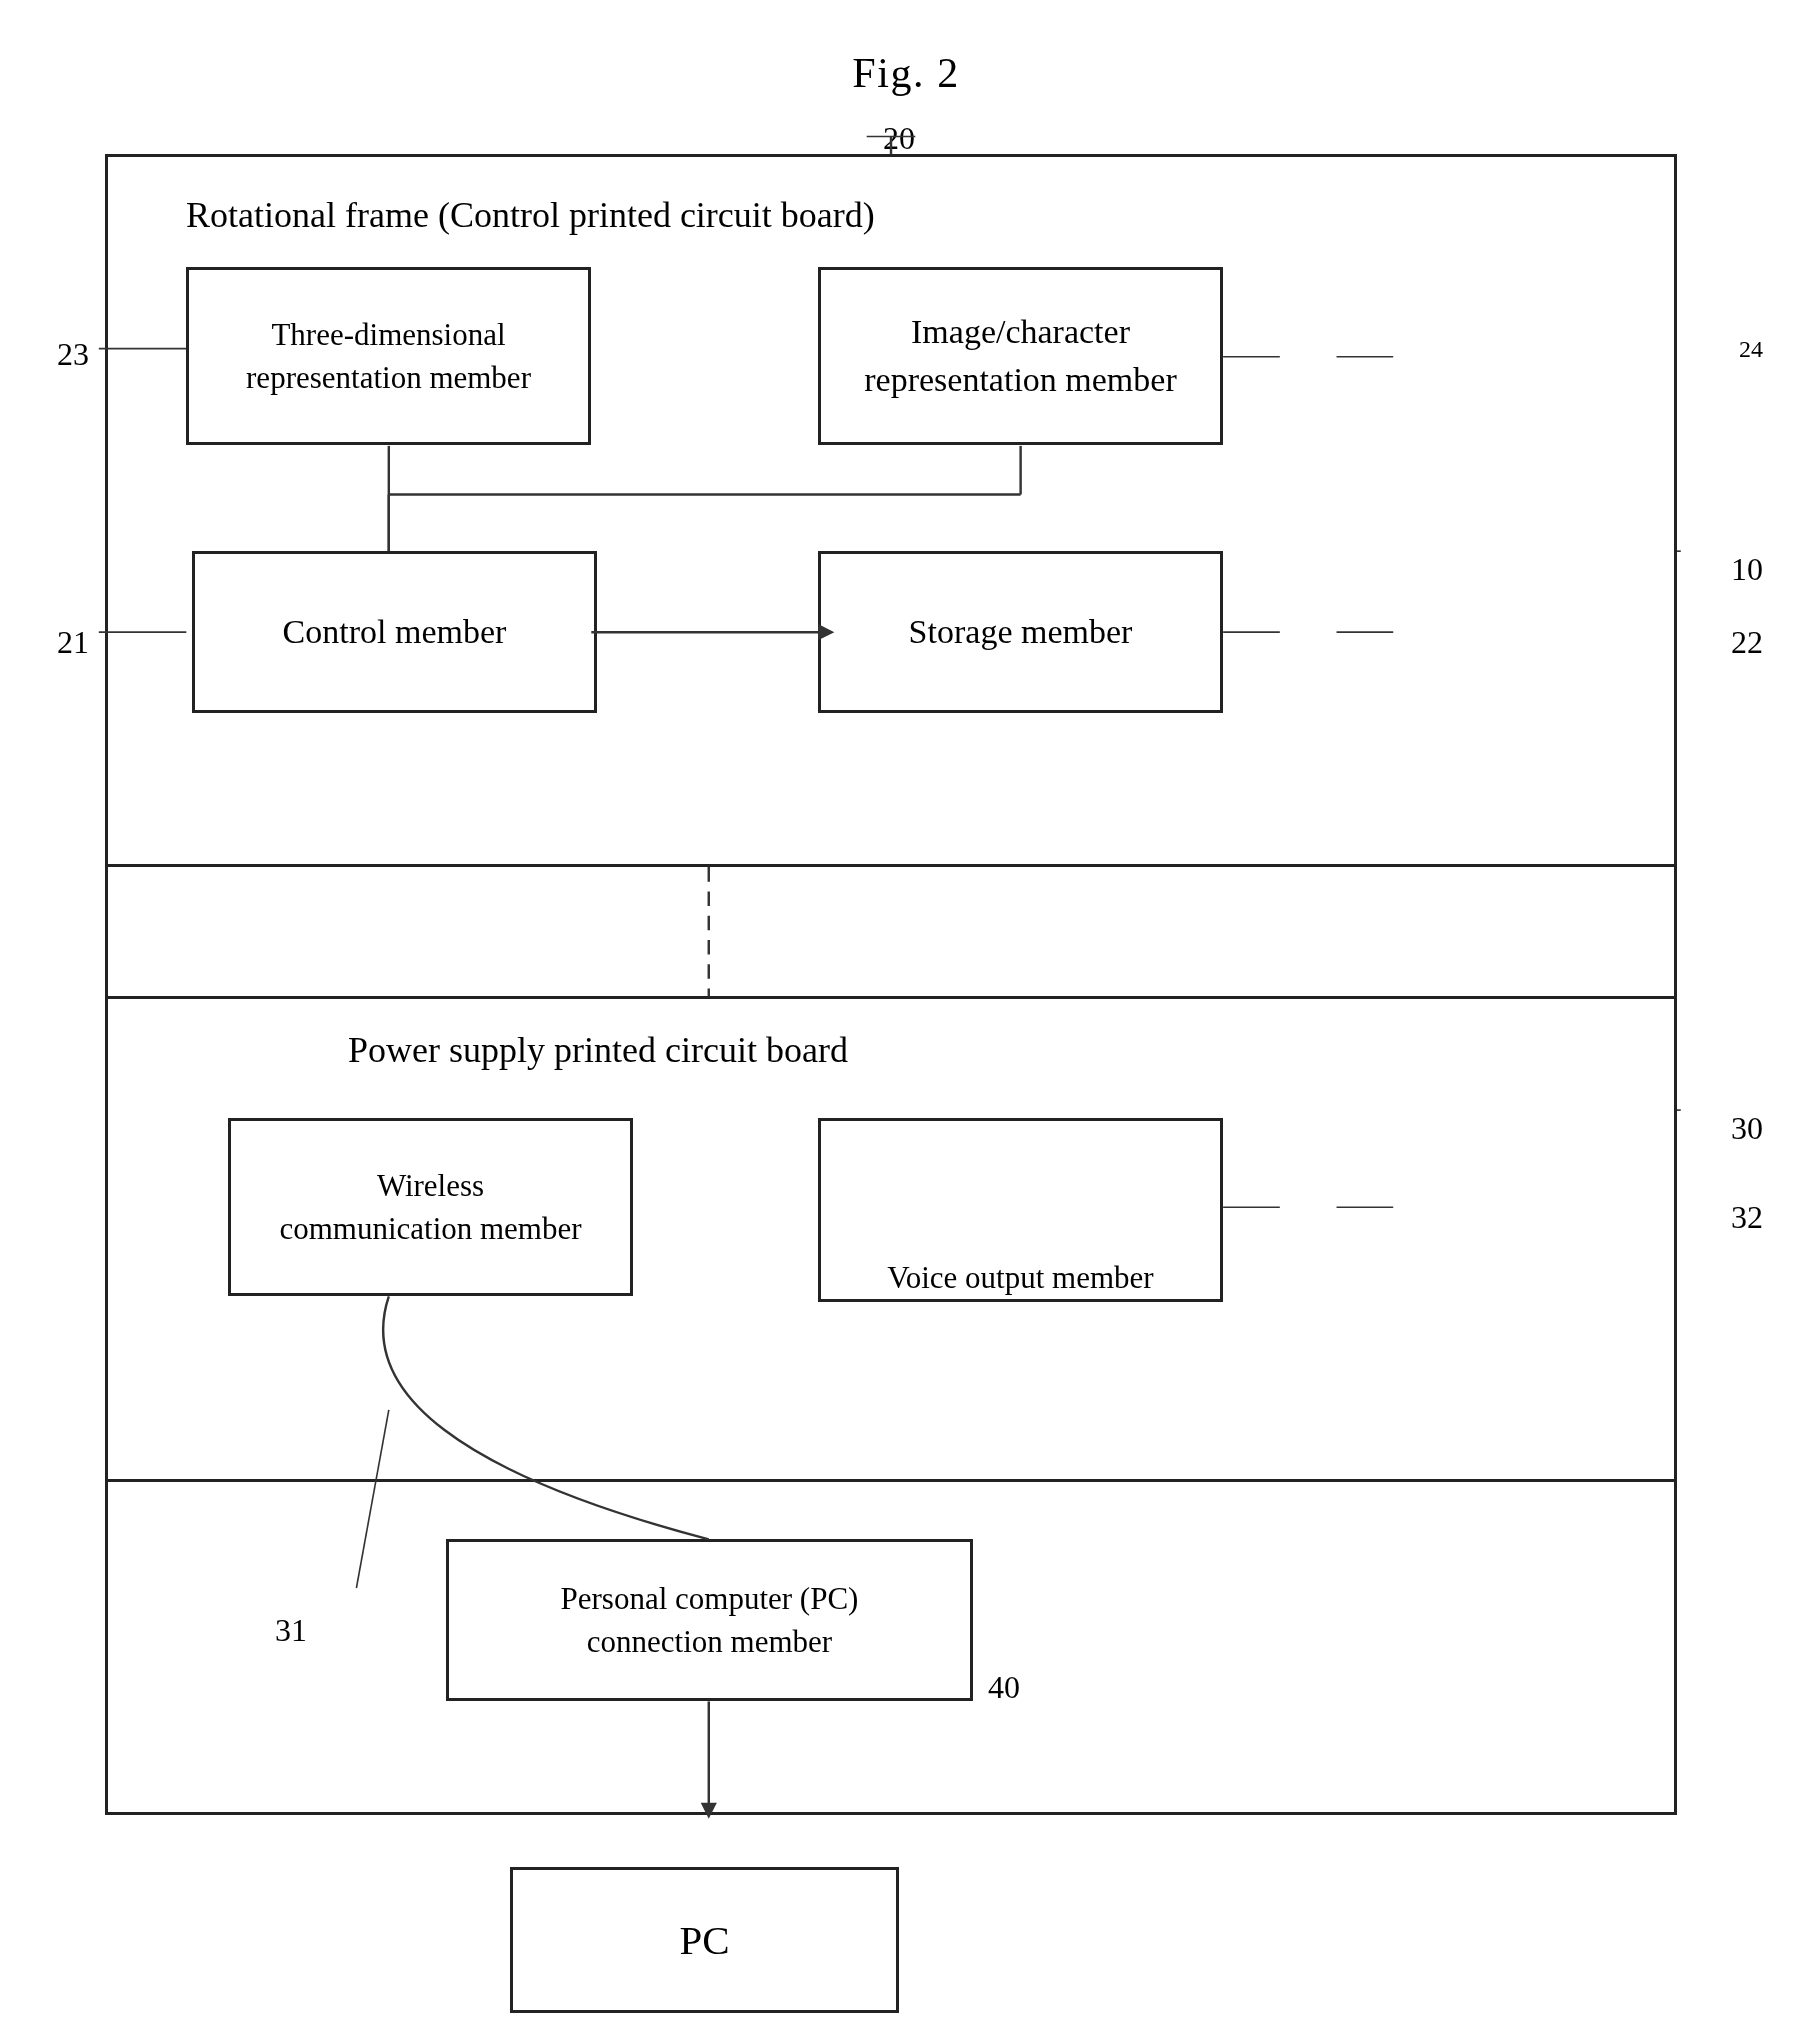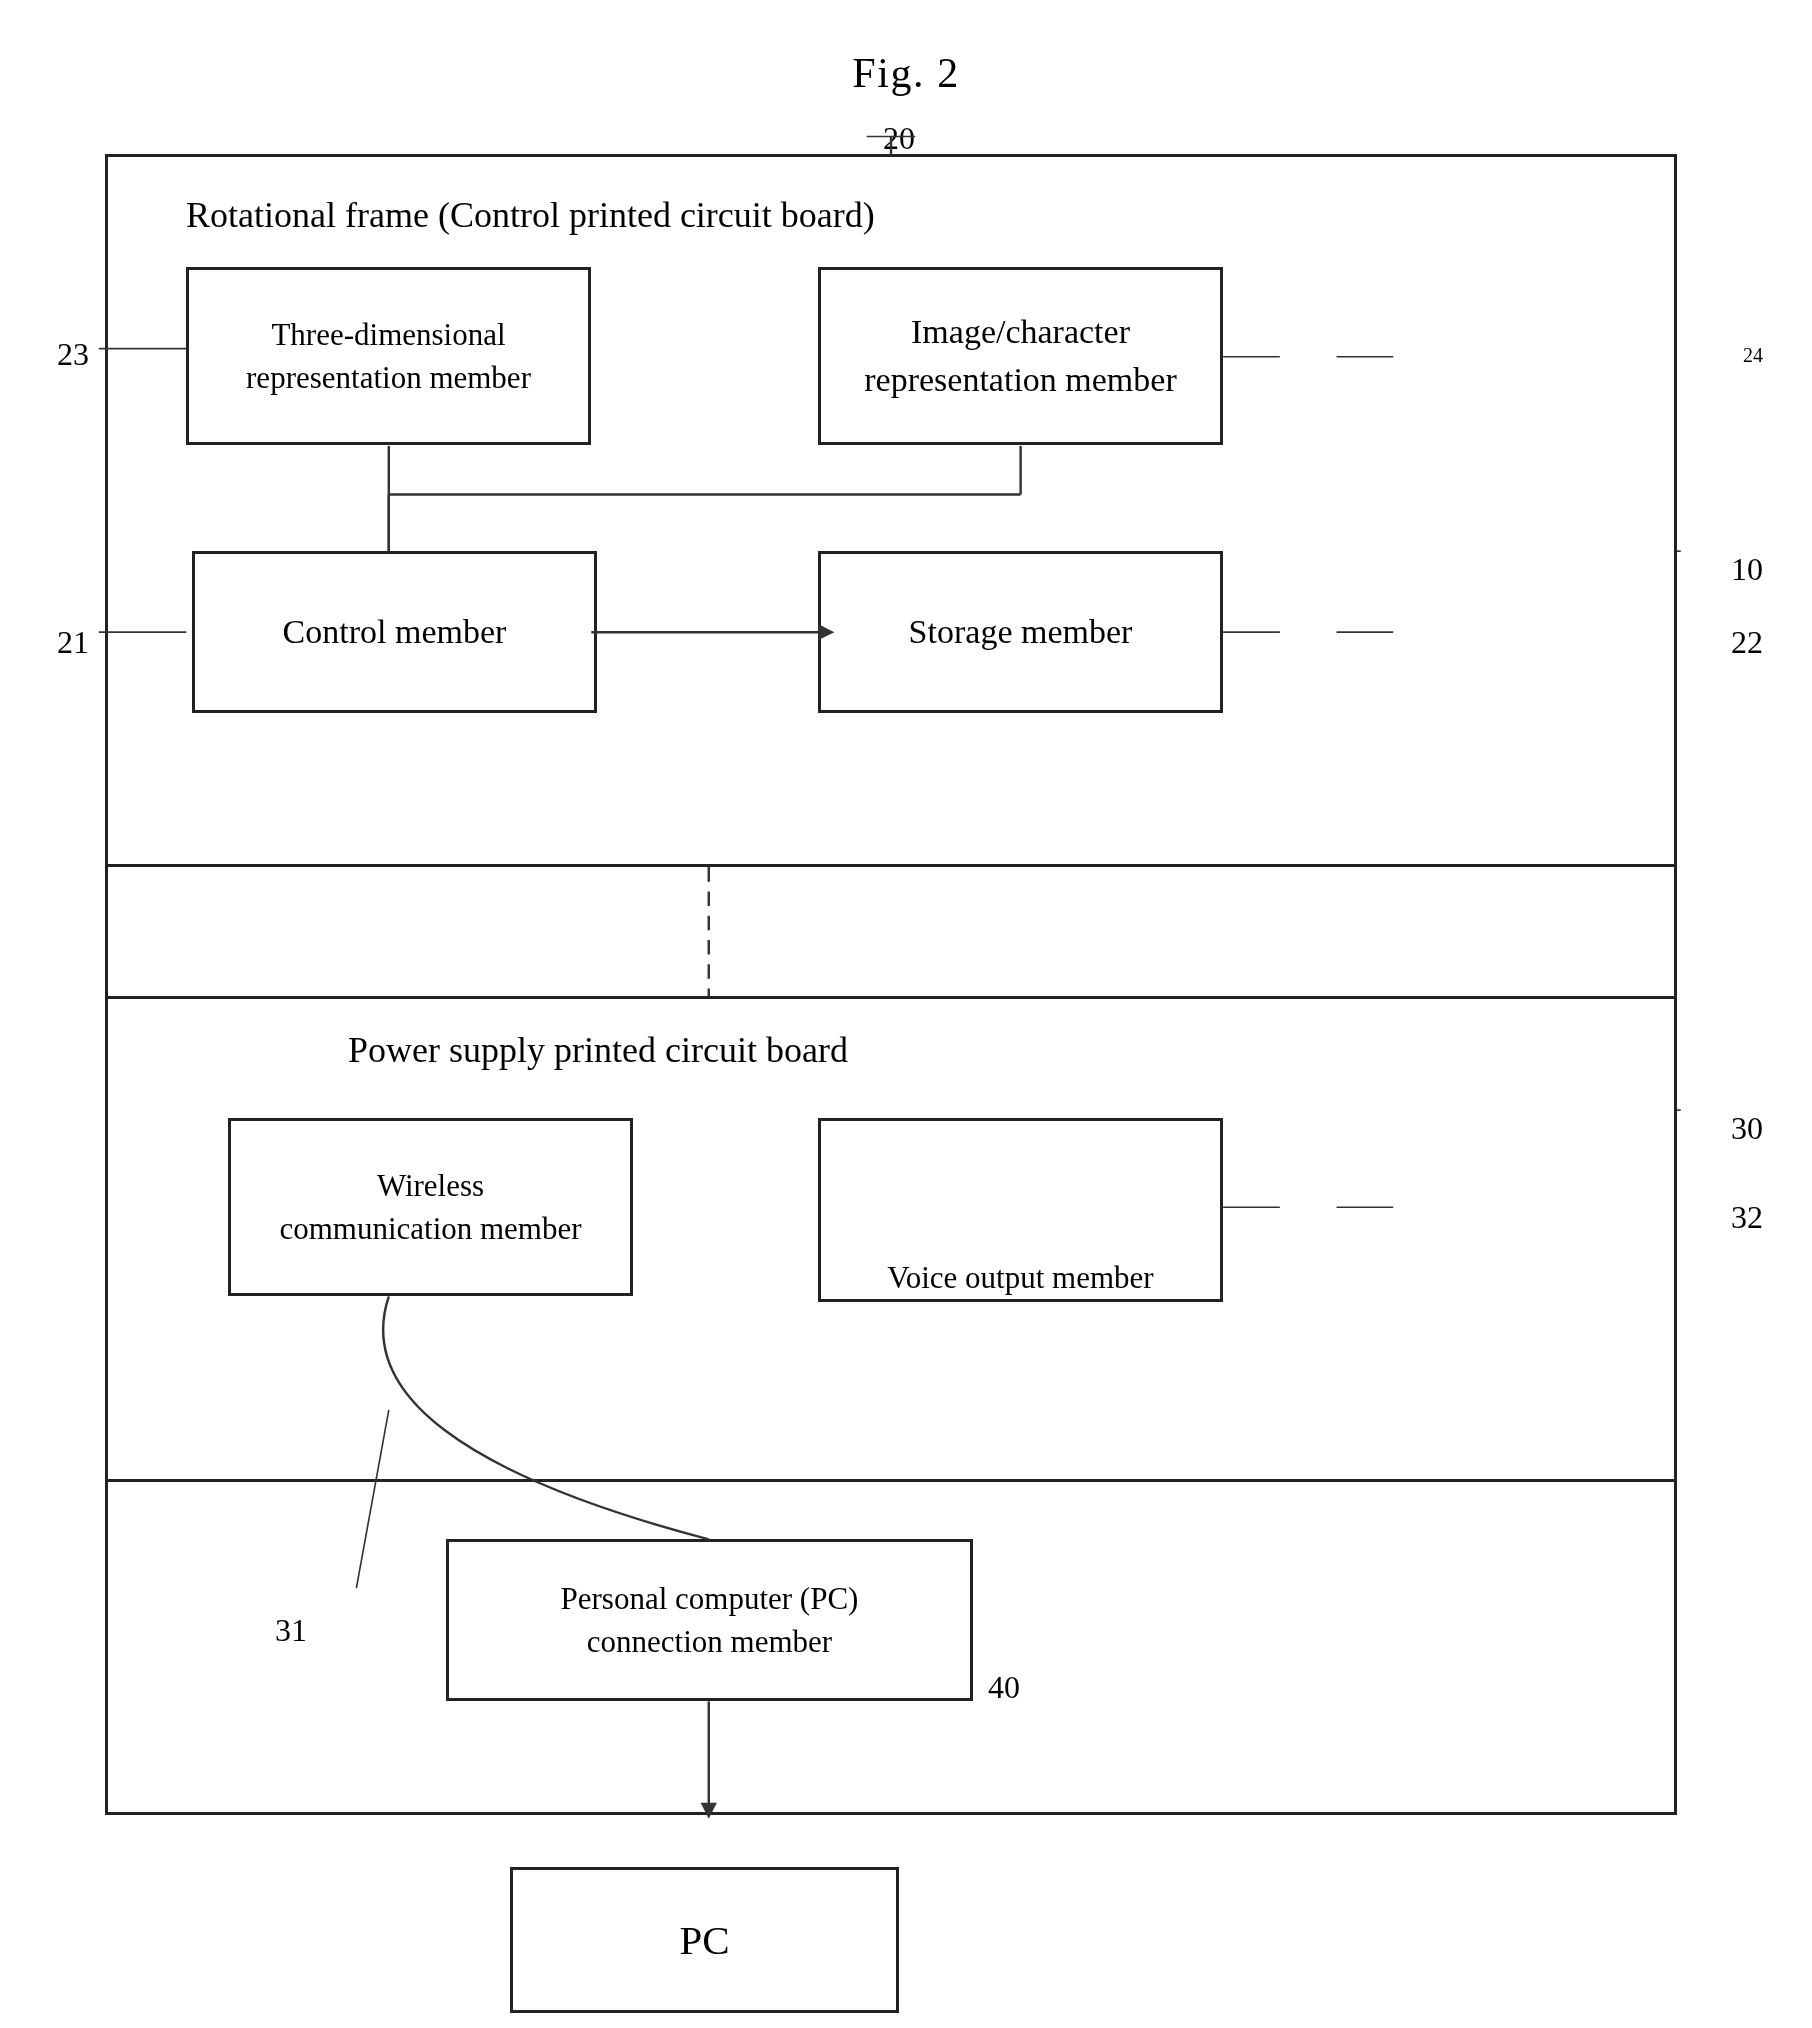--- a/index.html
+++ b/index.html
@@ -112,23 +112,23 @@
       text-align: center;
     }
     .box-image span {
       font-size: 34px;
       line-height: 1.4;
     }
 
     
     .label-24 {
       position: absolute;
-      top: 344px;
+      top: 336px;
       right: 49px;
-      font-size: 20px;
+      font-size: 24px;
     }
 
     
     .box-control {
       position: absolute;
       top: 551px;
       left: 192px;
       width: 405px;
       height: 162px;
       border: 3.2px solid #222;

